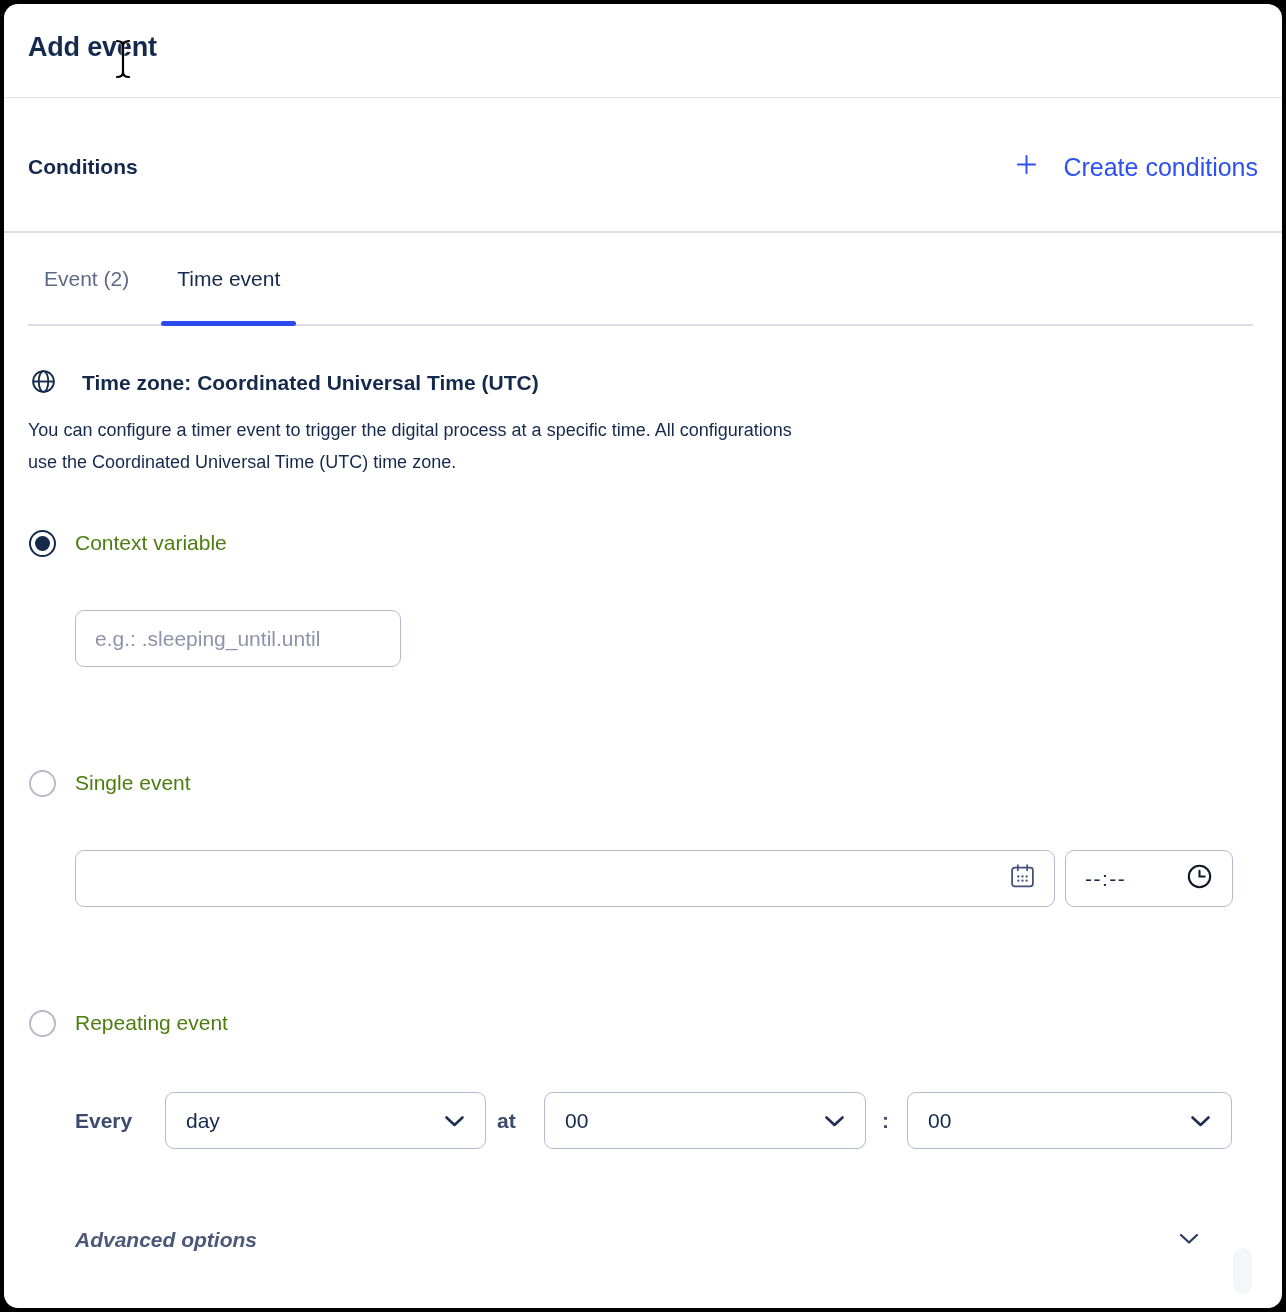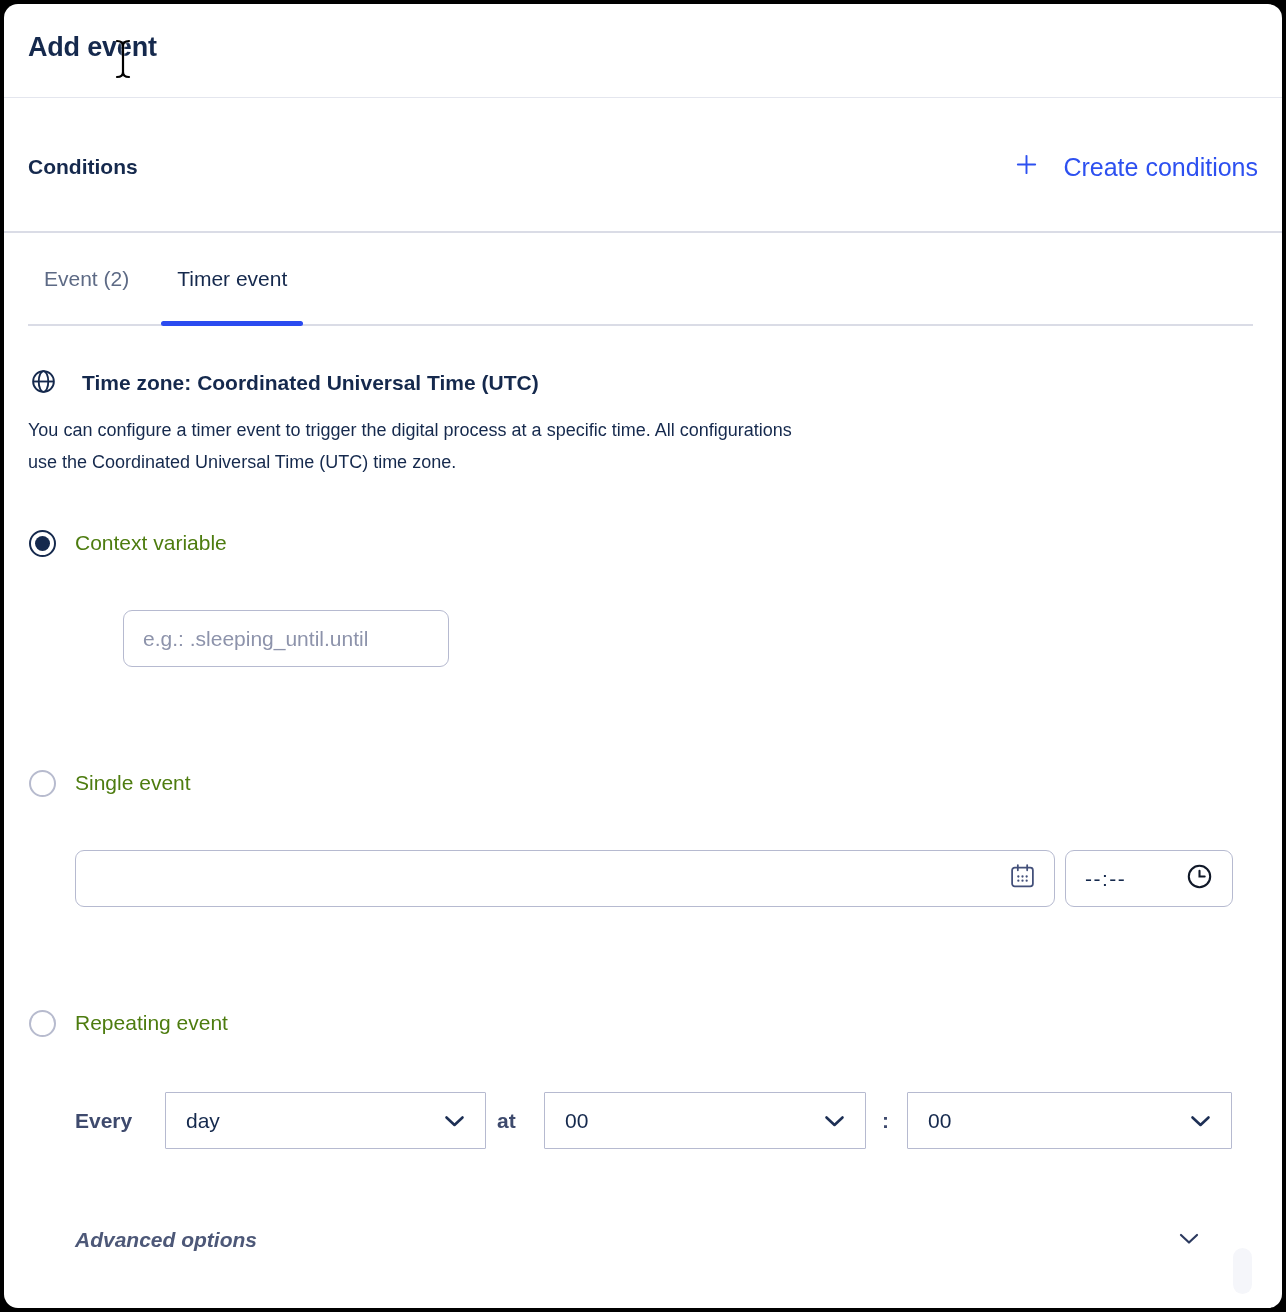--- a/index.html
+++ b/index.html
@@ -69,21 +69,21 @@
   .radio.selected { border: 2.5px solid #15294d; }
   .radio.selected::after {
     content: ""; position: absolute; inset: 4px; border-radius: 50%; background: #15294d;
   }
   .radio-label { font-size: 21px; color: #4d7c0f; }
 
   
   .text-input {
     position: absolute; left: 71px; top: 606px; width: 326px; height: 57px;
     border: 1.5px solid #b6bad0; border-radius: 9px; padding: 0 19px;
-    font-size: 21px; color: #15294d; font-family: inherit; outline: none; background: #fff; margin-left: 48px;
+    font-size: 21px; color: #15294d; font-family: inherit; outline: none; background: #fff;
   }
   .text-input::placeholder { color: #8d93ab; }
 
   .date-box {
     position: absolute; left: 71px; top: 846px; width: 980px; height: 57px;
     border: 1.5px solid #b6bad0; border-radius: 9px;
     display: flex; align-items: center; justify-content: space-between; padding: 0 18px;
     background: #fff;
   }
   .date-box input {
@@ -99,21 +99,21 @@
   .time-value { font-size: 21px; color: #15294d; letter-spacing: 1.5px; }
 
   
   .every-row { position: absolute; left: 0; right: 0; top: 1088px; height: 57px; }
   .inline-label {
     position: absolute; top: 50%; transform: translateY(-50%);
     font-size: 21px; font-weight: 700; color: #3e4a6d;
   }
   .select {
     position: absolute; top: 0; height: 57px;
-    border: 1.5px solid #b6bad0; border-radius: 1px; background: #fff;
+    border: 1.5px solid #b6bad0; border-radius: 9px; background: #fff;
     display: flex; align-items: center; justify-content: space-between; padding: 0 20px;
     font-size: 21px; color: #15294d; cursor: pointer;
   }
 
   
   .advanced-row {
     position: absolute; left: 71px; right: 83px; top: 1216px; height: 40px;
     display: flex; align-items: center; justify-content: space-between; cursor: pointer; font-style: italic;
   }
   .advanced-label { font-size: 21px; font-weight: 700; color: #4d5878; }
@@ -147,21 +147,21 @@
         </svg>
       </span>
       <span>Create conditions</span>
     </button>
   </div>
 
   <div class="divider thick" style="top:227px"></div>
 
   <div class="tabs-row">
     <button class="tab">Event (2)</button>
-    <button class="tab active">Timer event</button>
+    <button class="tab active">Time event</button>
   </div>
 
   <div class="timezone-row">
     <span>
       <svg width="27" height="27" viewBox="0 0 26 26" fill="none" stroke="#15294d" stroke-width="1.8">
         <circle cx="13" cy="13" r="10"></circle>
         <ellipse cx="13" cy="13" rx="4.6" ry="10"></ellipse>
         <line x1="3" y1="13" x2="23" y2="13"></line>
       </svg>
     </span>

